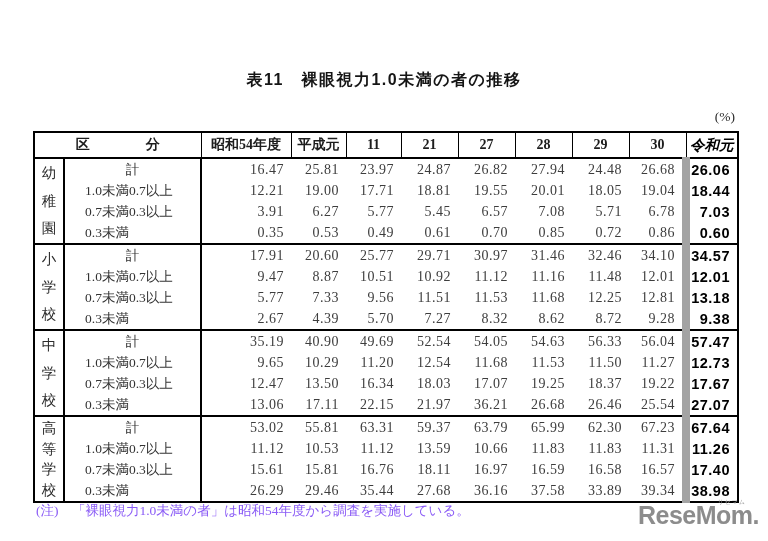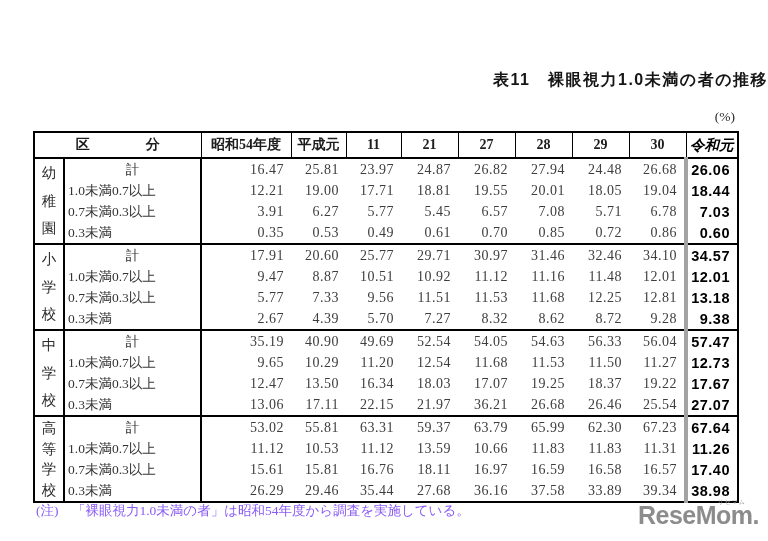--- a/index.html
+++ b/index.html
@@ -1,21 +1,21 @@
 <!DOCTYPE html>
 <html><head>
 <meta charset="utf-8">
 <style>
   html,body { margin:0; padding:0; }
   body {
     width:768px; height:541px; background:#ffffff; position:relative;
     font-family:"Liberation Serif", serif; overflow:hidden;
   }
   .title {
-    position:absolute; top:70px; left:0; width:100%; text-align:right;
+    position:absolute; top:70px; left:0; width:100%; text-align:center;
     font-family:"Liberation Sans", sans-serif; font-weight:700;
     font-size:16px; color:#151515; letter-spacing:1.5px;
   }
   .percent-label {
     position:absolute; top:109px; right:33px;
     font-size:13.5px; color:#2a2a2a;
   }
   table.vision-table {
     position:absolute; top:131px; left:33px; width:704px;
     border-collapse:collapse; table-layout:fixed;
@@ -30,27 +30,27 @@
     font-family:"Liberation Sans", sans-serif; font-weight:700;
     font-size:14.5px; color:#000;font-style:italic;
   }
   .vision-table td { height:21px; padding:0; font-size:14px; color:#3d3d3d; }
   td.school-cell { border-right:2px solid #000; vertical-align:middle; }
   .school-chars {
     display:flex; flex-direction:column; justify-content:space-around;
     align-items:center; height:82px; font-size:14.5px; color:#2c2c2c; line-height:1;
   }
   td.category-cell {
-    border-right:2px solid #000; padding-left:3px;
+    border-right:2px solid #000; padding-left:20px;
     font-size:13.5px; color:#333; white-space:nowrap;
   }
   td.category-cell.center { text-align:center; padding-left:0; }
   td.num-cell { text-align:right; padding-right:7px; letter-spacing:0.5px; }
   td.last-col {
-    border-left:4px solid #a3a3a3; font-family:"Liberation Sans", sans-serif;
+    border-left:8px solid #a3a3a3; font-family:"Liberation Sans", sans-serif;
     font-weight:700; color:#000; font-size:14.5px; letter-spacing:0.5px;
   }
   tr.section-start td { border-top:2px solid #000; }
   .note {
     position:absolute; top:502px; left:36px;
     font-size:13.5px; color:#8b5cf6;
   }
   .logo {
     position:absolute; top:501px; right:9px;
     font-family:Liberation Sans, sans-serif; font-weight:700;

